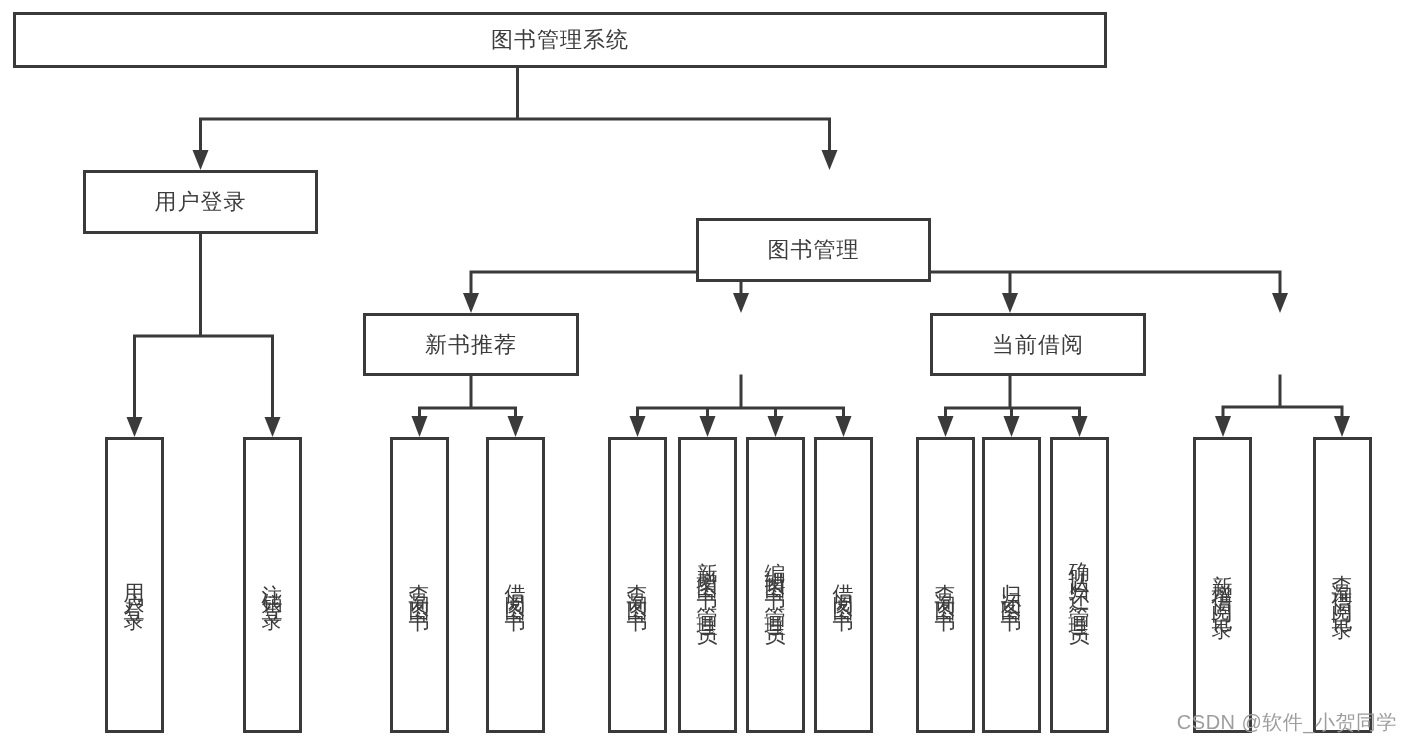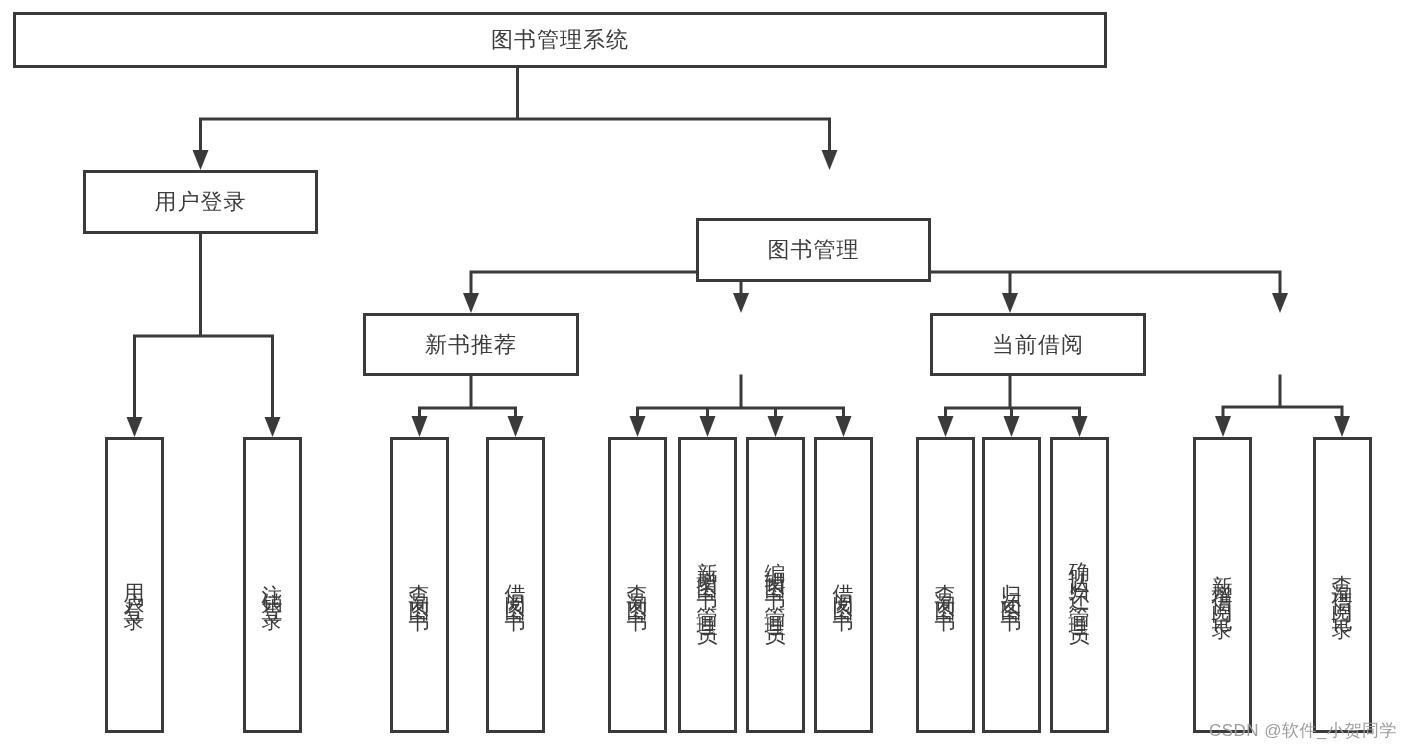--- a/index.html
+++ b/index.html
@@ -43,22 +43,22 @@
     top: 437px; height: 296px; width: 59px;
     writing-mode: vertical-rl;
     text-orientation: mixed;
     font-size: 21px;
     letter-spacing: 9px;
     line-height: 1;
   }
   .watermark {
     position: absolute;
     right: 8px;
-    bottom: 5px;
-    font-size: 17px;
+    bottom: 11px;
+    font-size: 20px;
     color: #9d9d9d;
     letter-spacing: 0.5px;
     white-space: nowrap;
     text-align: center;
   }
 </style>
 </head>
 <body>
 
 <div class="canvas">

